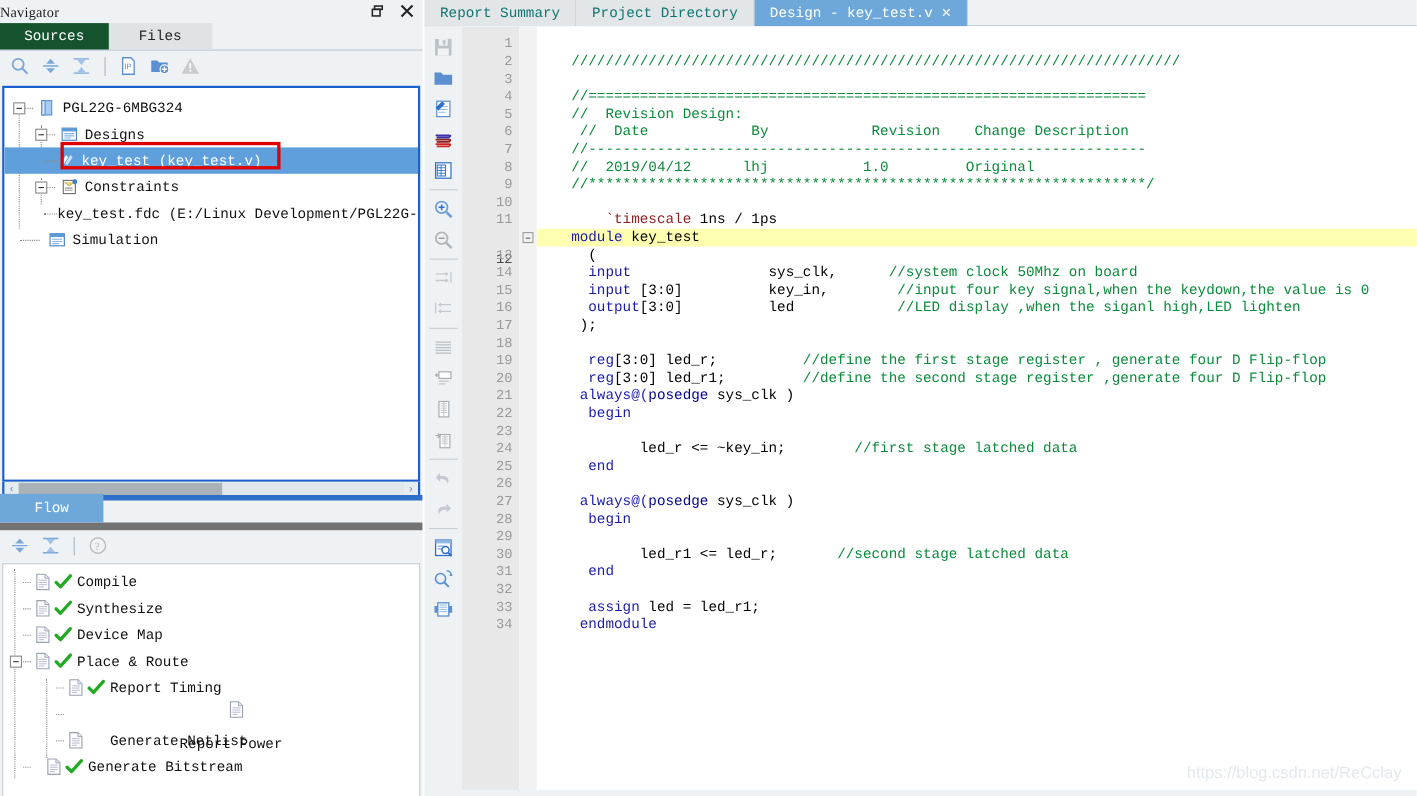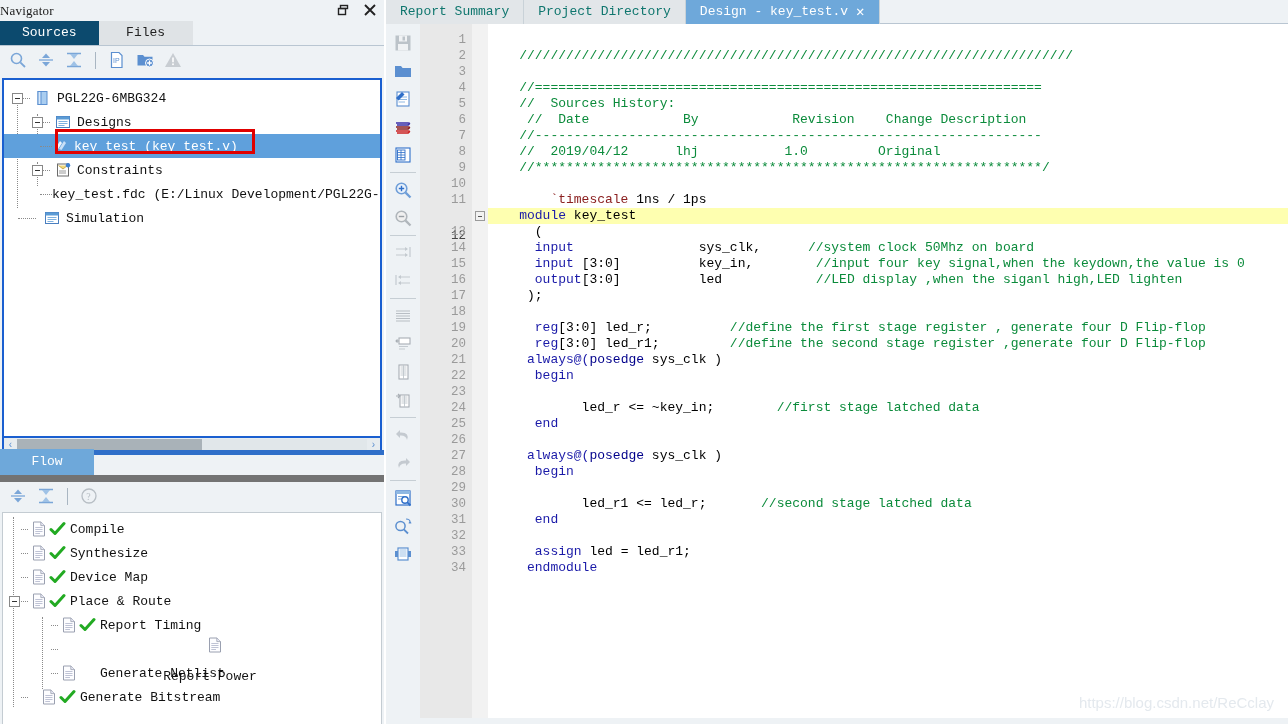--- a/index.html
+++ b/index.html
@@ -53,21 +53,21 @@
     font-family: "Liberation Mono", monospace;
     font-size: 13px;
     height: 24px;
     line-height: 24px;
     padding: 0 22px;
     text-align: center;
     color: #1a1a1a;
     cursor: pointer;
     min-width: 94px;
   }
-  .tab.active { background: #0c4a6e; color: #ffffff; }
+  .tab.active { background: #14532d; color: #ffffff; }
   .tab.inactive { background: #dfe3e6; color: #222; }
 
   .icon-toolbar {
     height: 28px;
     display: flex; align-items: center;
     padding-left: 5px;
     gap: 2px;
     background: #eef2f5;
   }
   .tool-ico {
@@ -763,21 +763,21 @@
       </div>
     <div id="fold-col">
         <div class="fold-box" style="top:187px;"></div>
       </div>
     <div id="code-area">
         <div class="hl-row" style="top:184px;"></div>
         <div class="codeline" style="top:8px;">&nbsp;</div>
         <div class="codeline" style="top:24px;"><span class="cm">    ///////////////////////////////////////////////////////////////////////</span></div>
         <div class="codeline" style="top:40px;">&nbsp;</div>
         <div class="codeline" style="top:56px;"><span class="cm">    //=================================================================</span></div>
-        <div class="codeline" style="top:72px;"><span class="cm">    //  Sources History:</span></div>
+        <div class="codeline" style="top:72px;"><span class="cm">    //  Revision Design:</span></div>
         <div class="codeline" style="top:88px;"><span class="cm">     //  Date            By            Revision    Change Description</span></div>
         <div class="codeline" style="top:104px;"><span class="cm">    //-----------------------------------------------------------------</span></div>
         <div class="codeline" style="top:120px;"><span class="cm">    //  2019/04/12      lhj           1.0         Original</span></div>
         <div class="codeline" style="top:136px;"><span class="cm">    //*****************************************************************/</span></div>
         <div class="codeline" style="top:152px;">&nbsp;</div>
         <div class="codeline" style="top:168px;"><span class="pp">        `timescale</span><span class="id"> 1ns / 1ps</span></div>
         <div class="codeline" style="top:184px;"><span class="kw">    module </span><span class="id">key_test</span></div>
         <div class="codeline" style="top:200px;"><span class="id">      (</span></div>
         <div class="codeline" style="top:216px;"><span class="kw">      input</span><span class="id">                sys_clk,      </span><span class="cm">//system clock 50Mhz on board</span></div>
         <div class="codeline" style="top:232px;"><span class="kw">      input</span><span class="id"> [3:0]          key_in,        </span><span class="cm">//input four key signal,when the keydown,the value is 0</span></div>

